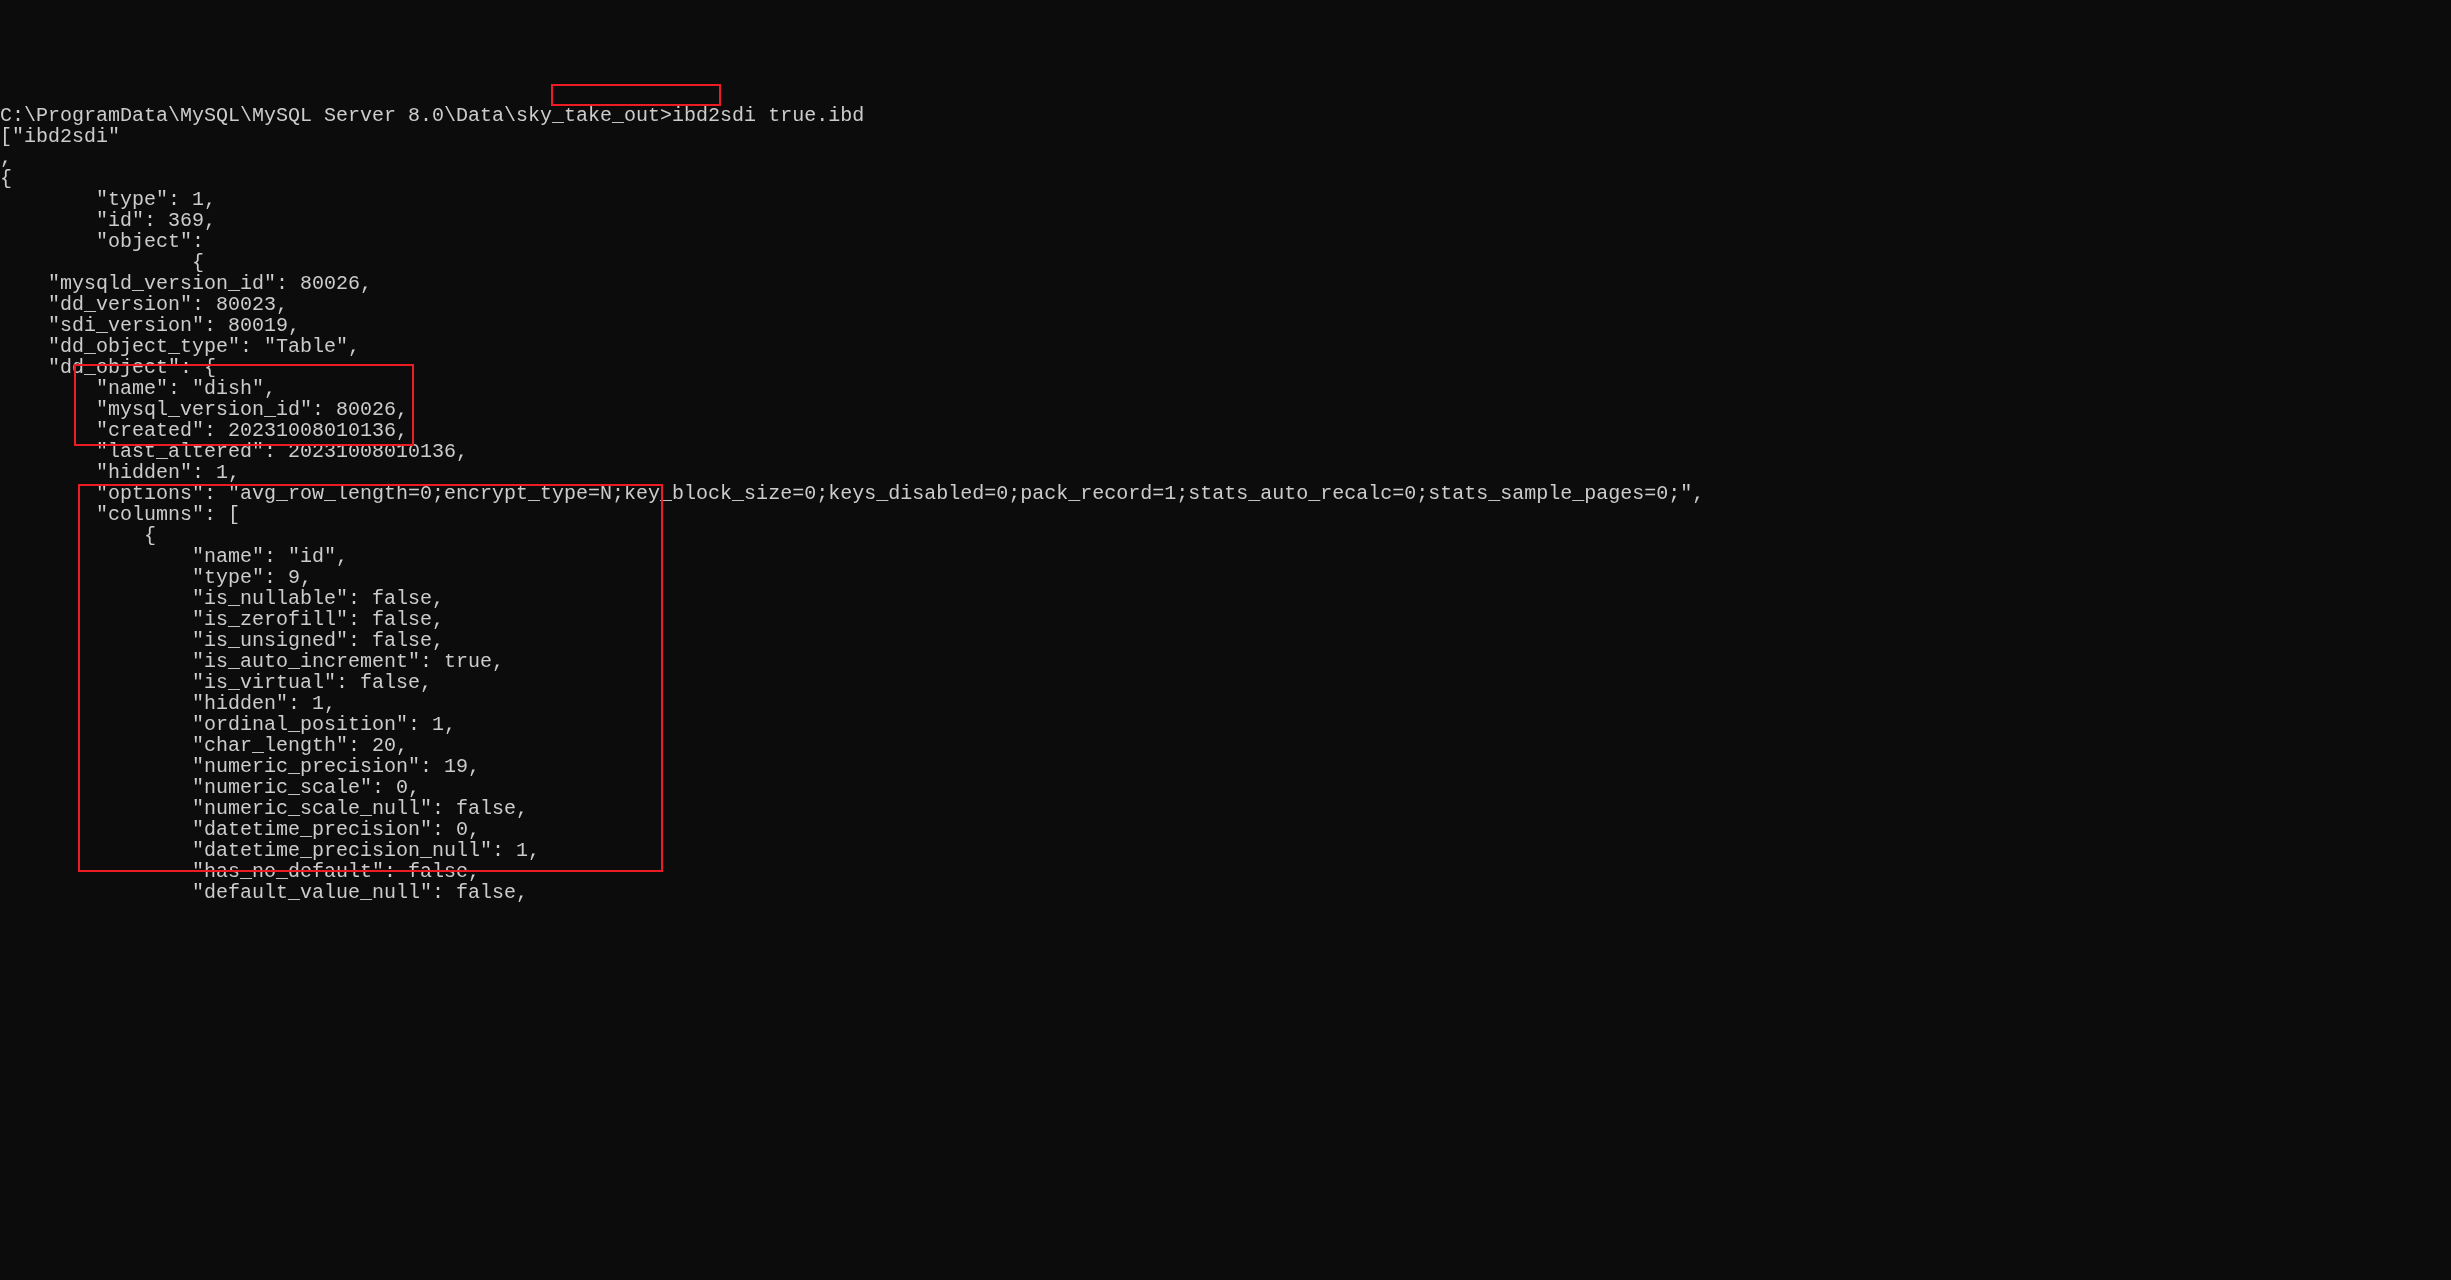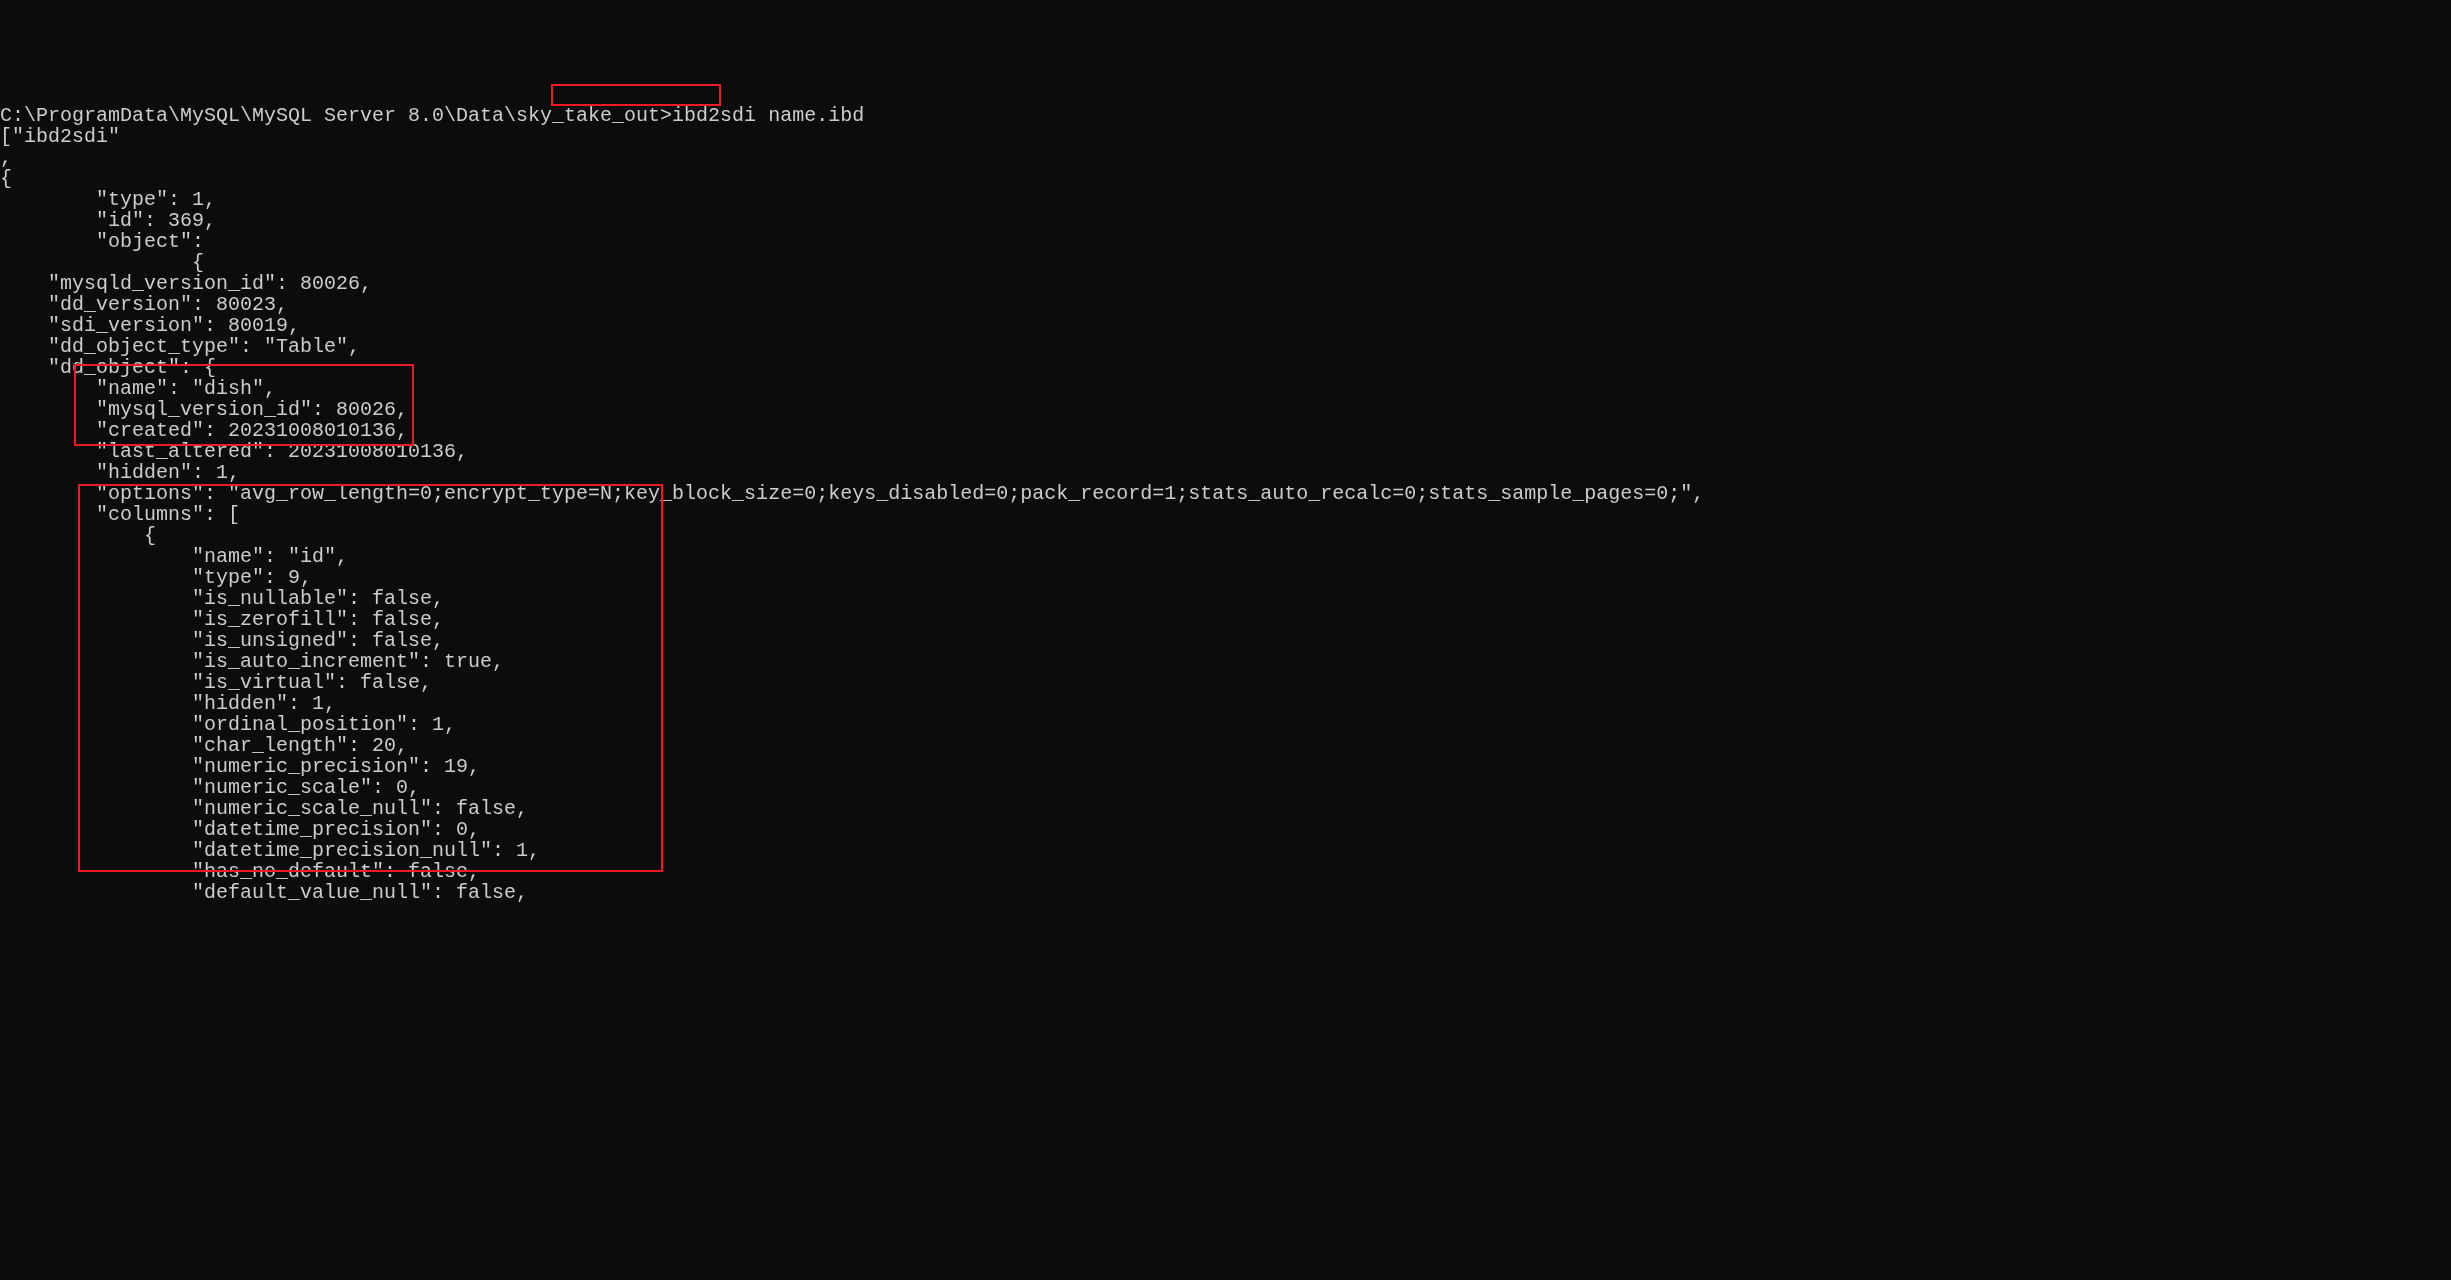--- a/index.html
+++ b/index.html
@@ -46,21 +46,21 @@
       width: 585px;
       height: 388px;
     }
   </style>
 </head>
 <body>
 
 
 
 <div class="terminal">
-<span class="prompt-line">C:\ProgramData\MySQL\MySQL Server 8.0\Data\sky_take_out&gt;</span><span class="prompt-line">ibd2sdi name.ibd</span>
+<span class="prompt-line">C:\ProgramData\MySQL\MySQL Server 8.0\Data\sky_take_out&gt;</span><span class="prompt-line">ibd2sdi true.ibd</span>
 <span>["ibd2sdi"</span>
 <span>,</span>
 <span>{</span>
 <span>        "type": 1,</span>
 <span>        "id": 369,</span>
 <span>        "object":</span>
 <span>                {</span>
 <span>    "mysqld_version_id": 80026,</span>
 <span>    "dd_version": 80023,</span>
 <span>    "sdi_version": 80019,</span>

